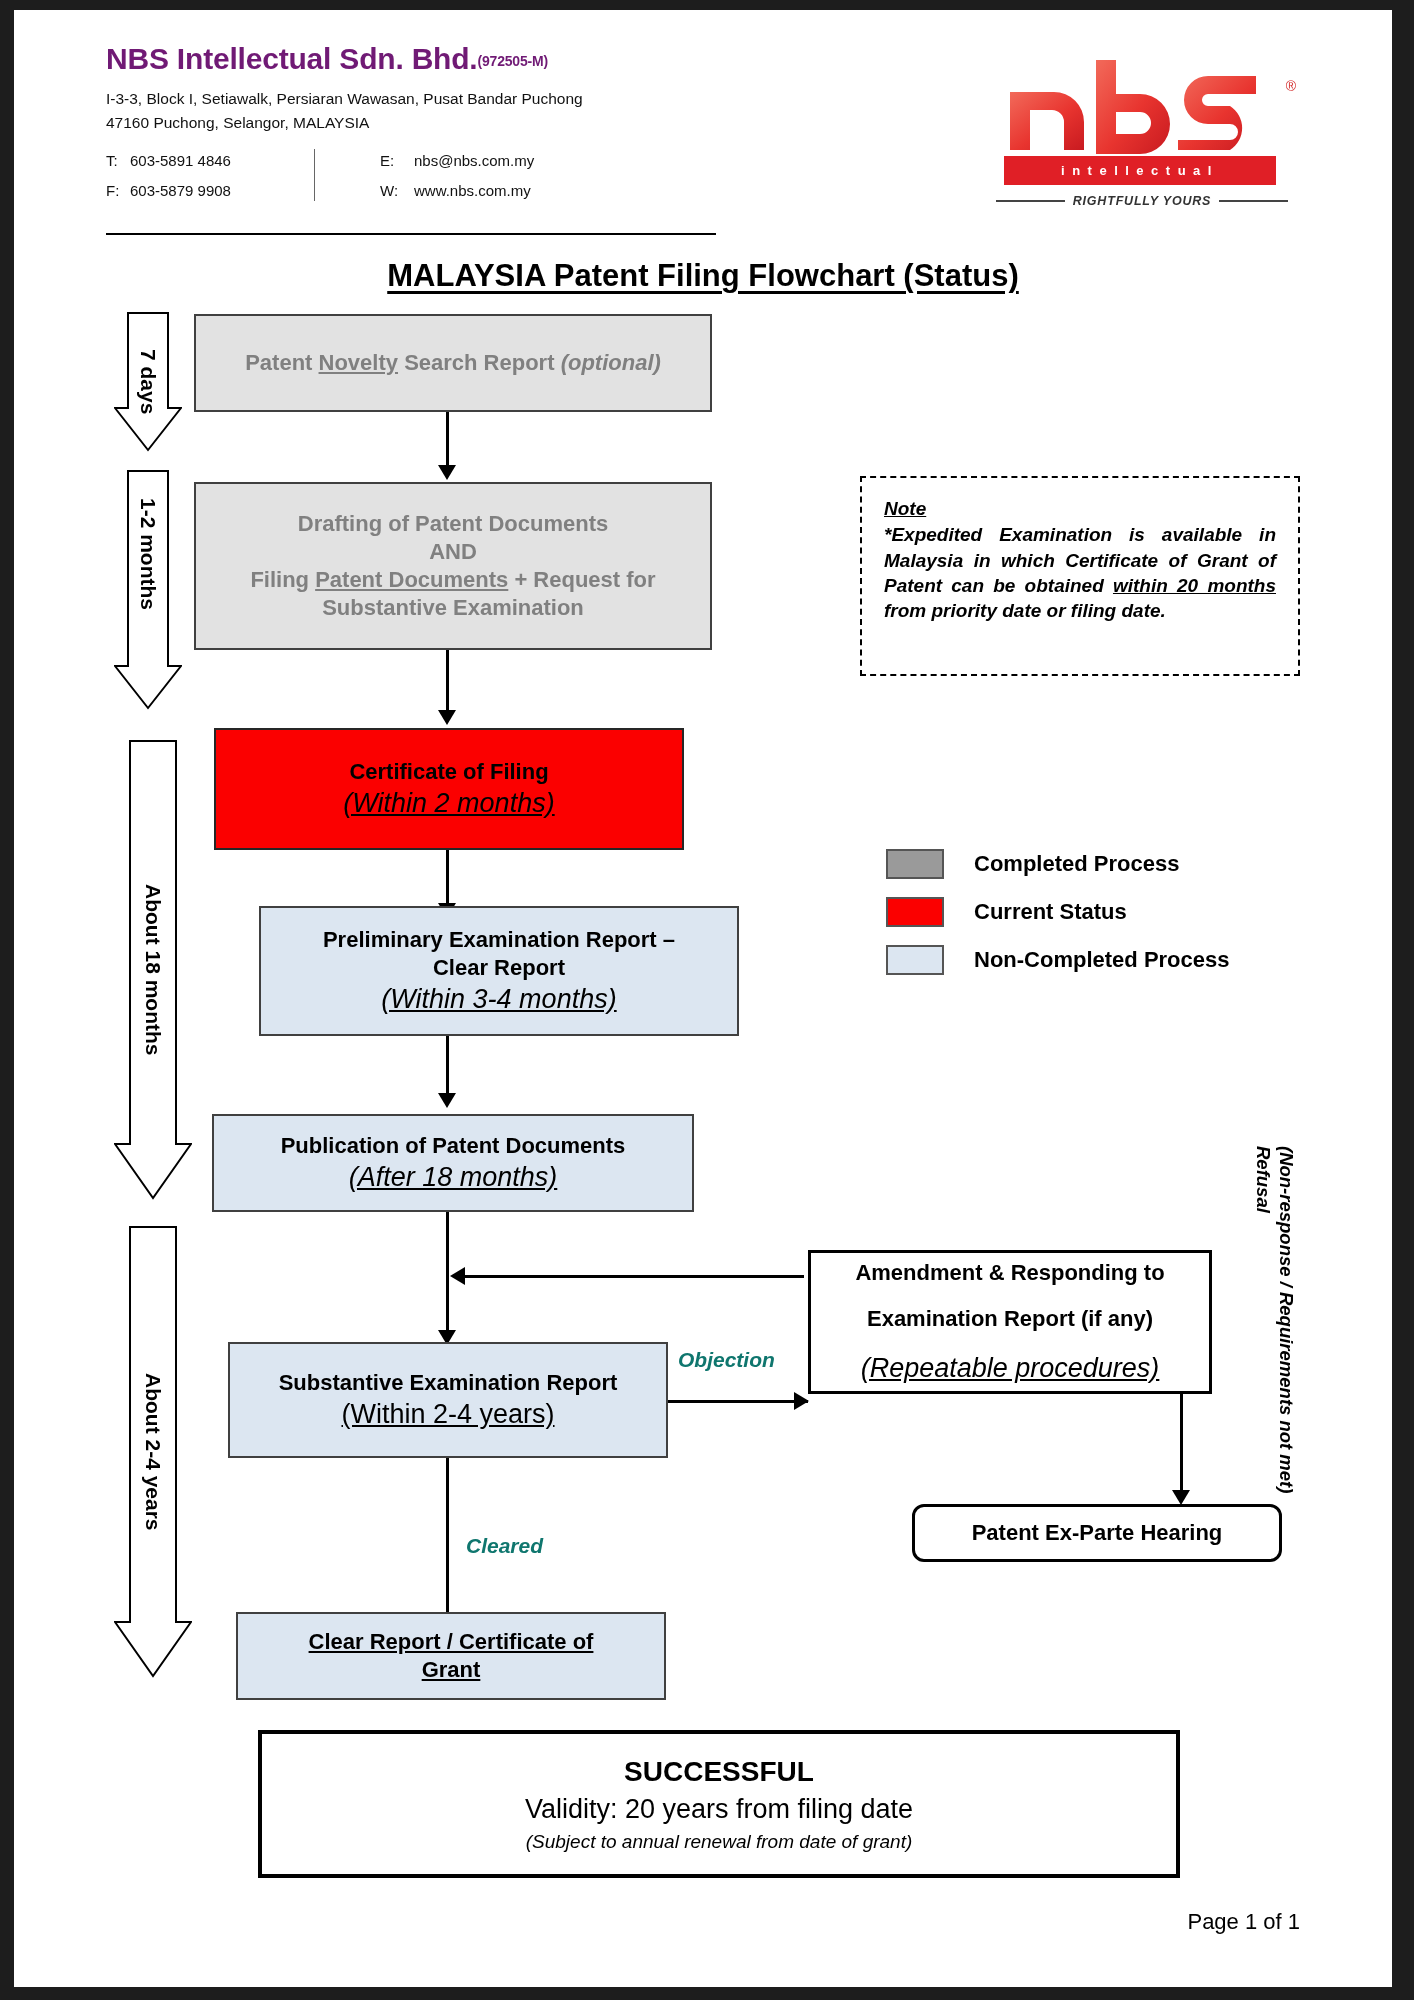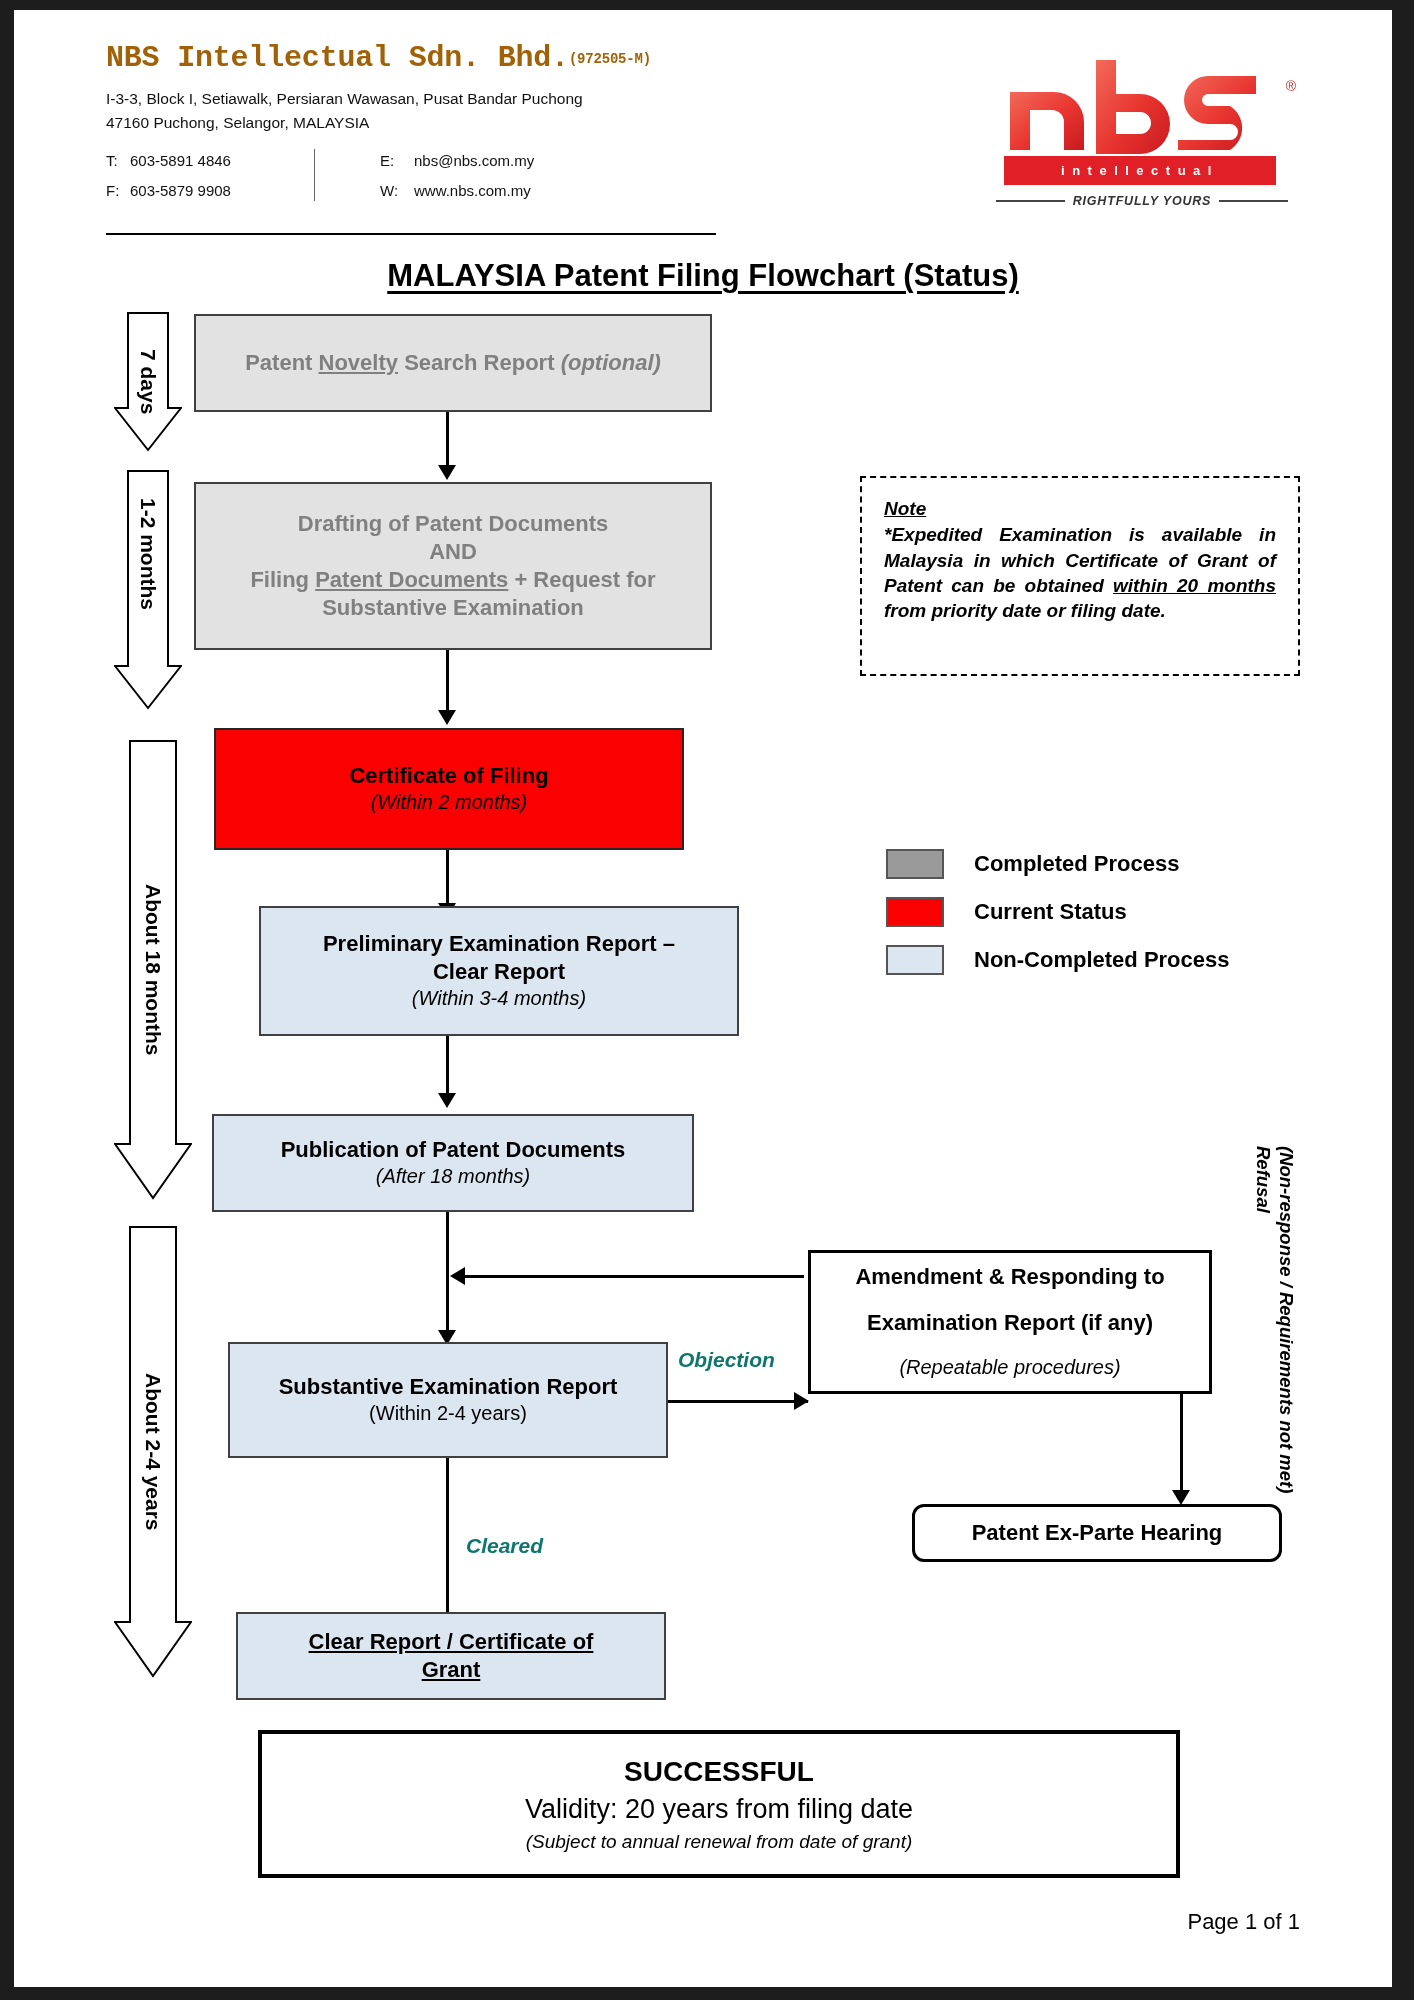--- a/index.html
+++ b/index.html
@@ -12,21 +12,21 @@
   .page{
     position:absolute; left:14px; top:10px;
     width:1378px; height:1977px;
     background:#ffffff;
     box-sizing:border-box;
   }
   .inner{position:relative;width:100%;height:100%;}
 
   
   .lh{position:absolute;left:92px;top:32px;width:630px;}
-  .lh-title{font-size:30px;font-weight:bold;color:#a16207;letter-spacing:-.2px;line-height:1.1;font-family:Liberation Mono, monospace;}
+  .lh-title{font-size:30px;font-weight:bold;color:#701a75;letter-spacing:-.2px;line-height:1.1;}
   .lh-title .reg{font-size:14px;font-weight:bold;vertical-align:3px;}
   .lh-addr{font-size:15.5px;color:#111;margin-top:12px;line-height:1.55;}
   .lh-contacts{margin-top:10px;position:relative;font-size:15px;color:#111;}
   .lh-row{display:flex;align-items:center;height:30px;}
   .lh-lbl{width:24px;}
   .lh-val{width:190px;}
   .lh-sep{position:absolute;left:208px;top:4px;width:1px;height:52px;background:#666;}
   .lh-lbl2{width:34px;}
   .lh-rule{position:absolute;left:92px;top:223px;width:610px;height:2px;background:#000;}
 
@@ -47,21 +47,21 @@
   .doc-title{
     position:absolute;left:0;top:248px;width:100%;text-align:center;
     font-size:31px;font-weight:bold;color:#000;
     text-decoration:underline;text-underline-offset:5px;
   }
 
   
   .box{position:absolute;box-sizing:border-box;display:flex;flex-direction:column;
        align-items:center;justify-content:center;text-align:center;padding:6px 10px;}
   .box .l1{font-size:22px;font-weight:bold;line-height:1.28;}
-  .box .l2{font-size:20px;font-style:italic;line-height:1.28;}
+  .box .l2{font-size:27px;font-style:italic;line-height:1.28;text-decoration:underline;}
   .gray{background:#e2e2e2;border:2px solid #404040;color:#808080;}
   .red{background:#fb0000;border:2px solid #262626;color:#000;}
   .blue{background:#dce6f1;border:2px solid #404040;color:#000;}
   .white{background:#fff;border:3px solid #000;color:#000;}
   .rounded{border-radius:12px;}
   .u{text-decoration:underline;}
 
   
   .vline{position:absolute;width:3px;background:#000;}
   .hline{position:absolute;height:3px;background:#000;}

